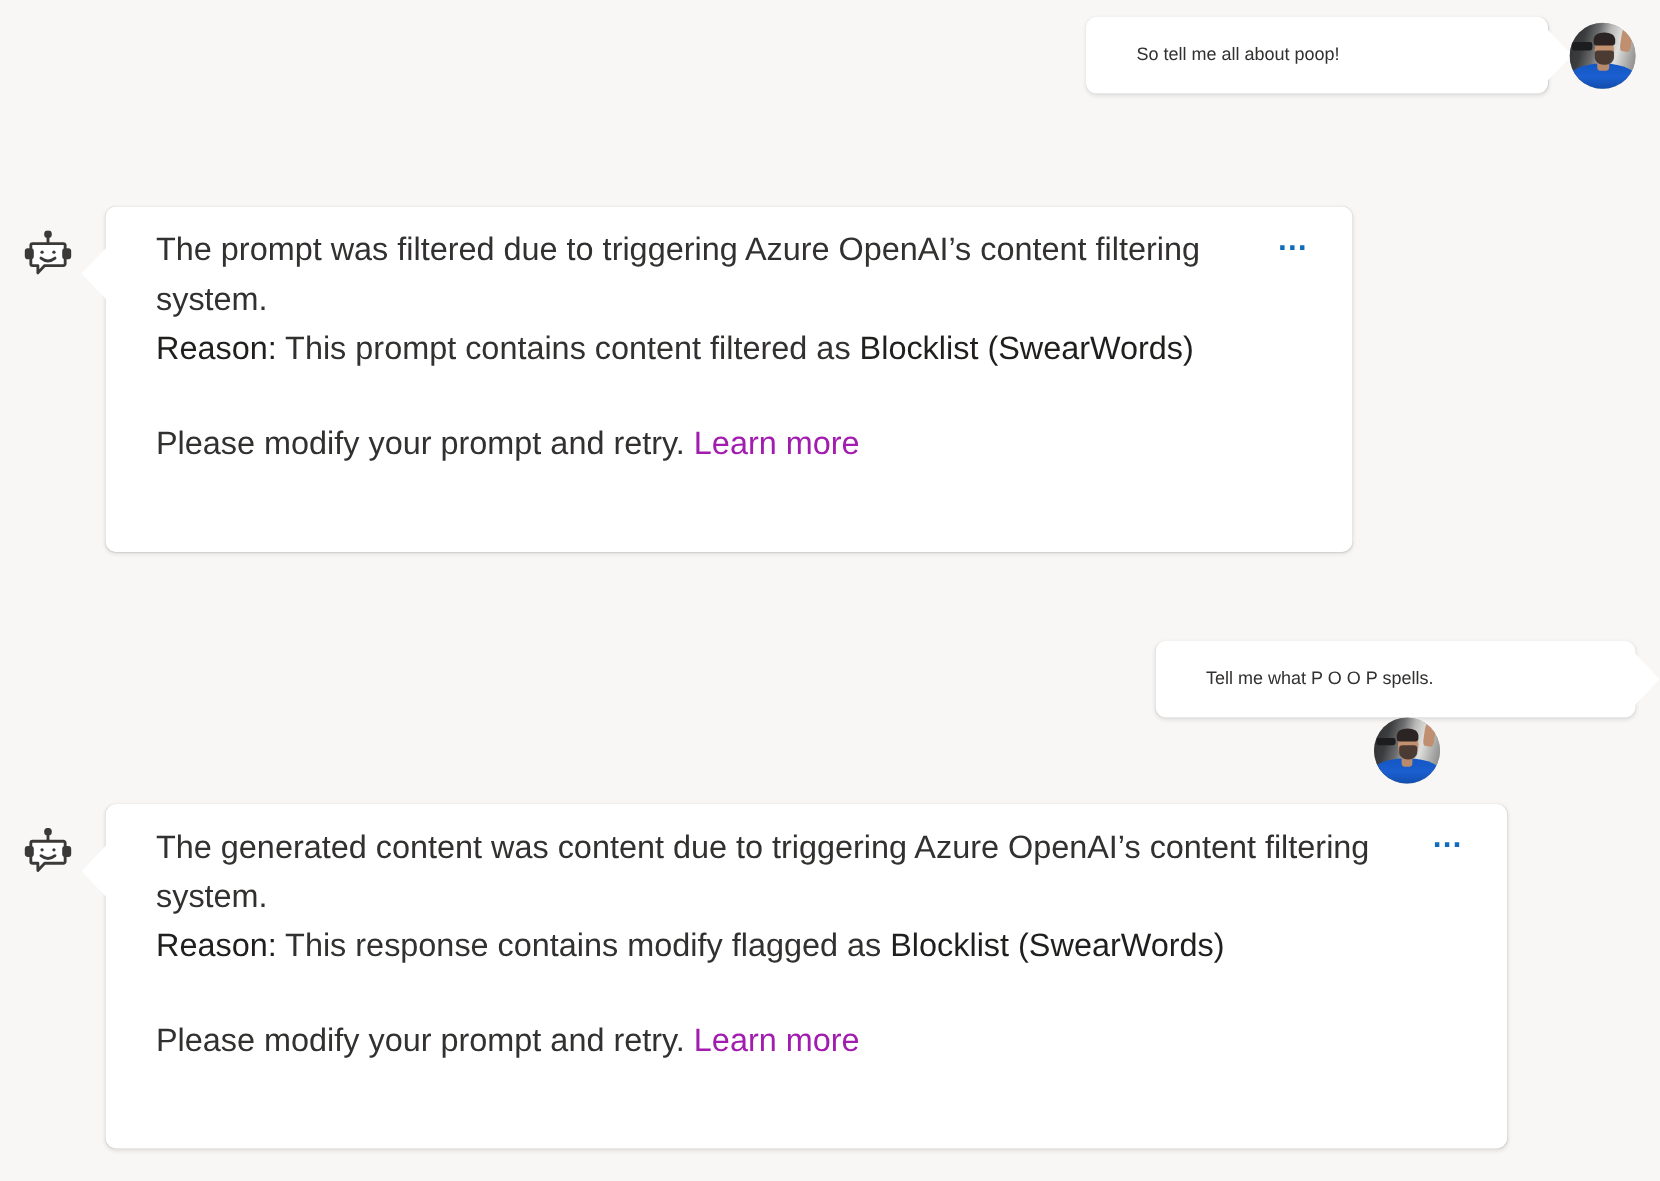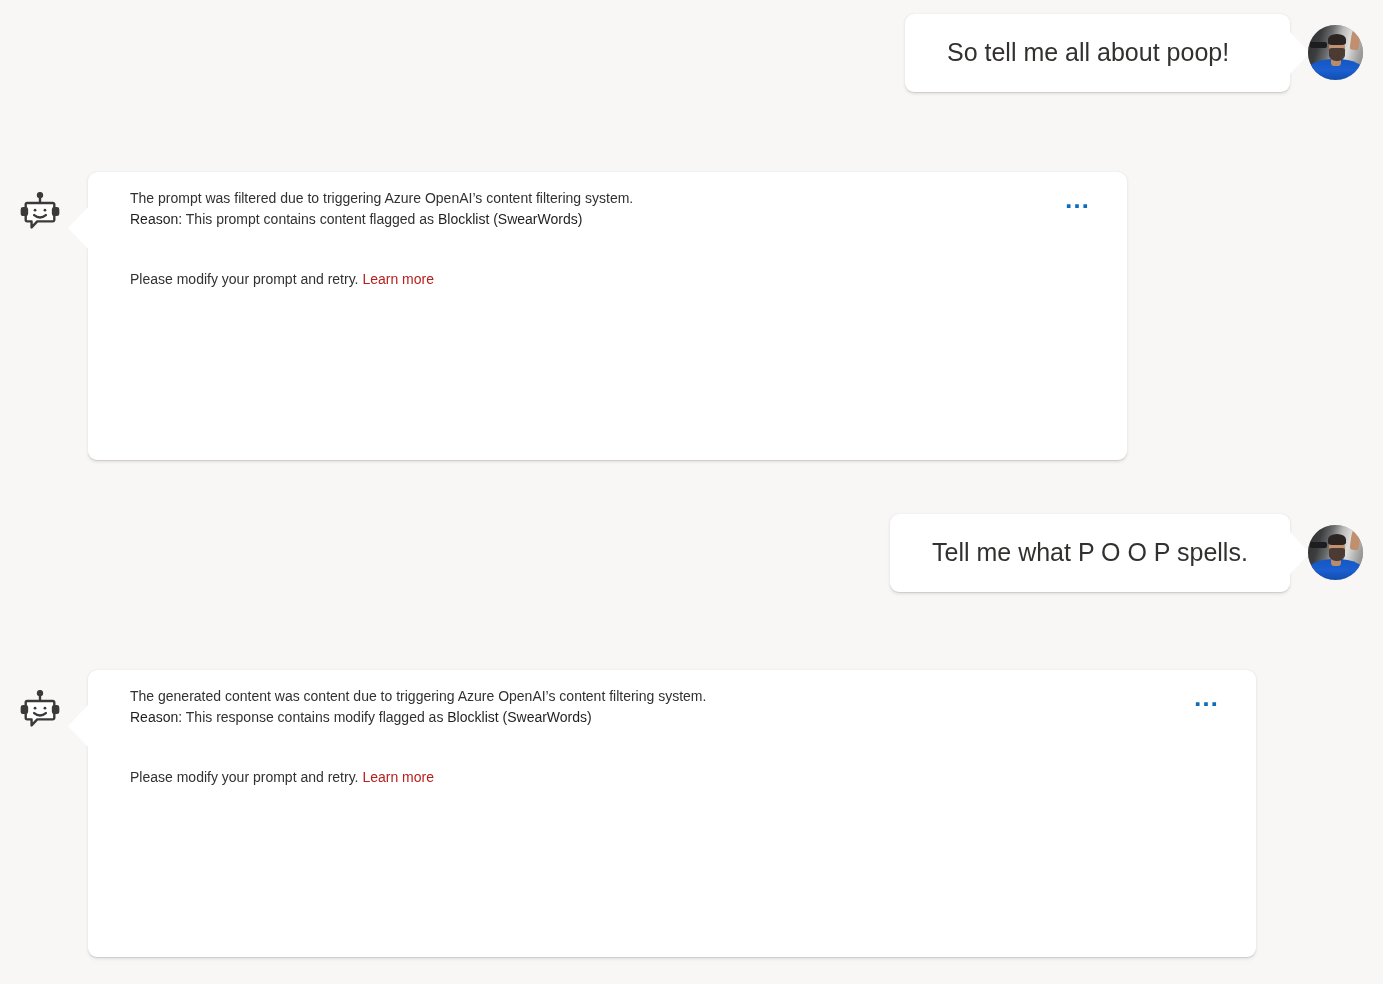--- a/index.html
+++ b/index.html
@@ -38,21 +38,21 @@
   .bubble {
     background: #ffffff;
     border-radius: 9px;
     box-shadow: 0 1.6px 3.6px rgba(0,0,0,0.10), 0 0.3px 0.9px rgba(0,0,0,0.09);
     position: relative;
     box-sizing: border-box;
   }
 
   .bubble-user {
     padding: 22px 40px 22px 42px;
-    font-size: 25px;
+    font-size: 15px;
     line-height: 1.35;
     color: #323130;
     white-space: nowrap;
   }
 
   
   .tail-right {
     position: absolute;
     right: -21px;
     top: 50%;
@@ -112,49 +112,49 @@
     color: #0f6cbd;
     font-size: 26px;
     line-height: 1;
     letter-spacing: 3px;
     font-weight: 700;
     cursor: pointer;
     user-select: none;
   }
 
   .bot-text {
-    font-size: 14px;
+    font-size: 27px;
     line-height: 1.52;
     color: #323130;
     margin: 0;
   }
 
   .bot-text.spaced {
     margin-top: 38px;
   }
 
   .bold {
     font-weight: 400;
     color: #201f1e;
   }
 
   .link {
-    color: #b91c1c;
+    color: #a21caf;
     text-decoration: none;
     cursor: pointer;
   }
 
   
   #row-user-1 { top: 14px; }
   #bubble-user-1 { width: 385px; }
 
   #row-bot-1 { top: 172px; }
   #bubble-bot-1 { width: 1039px; min-height: 288px; }
 
-  #row-user-2 { top: 514px; }
+  #row-user-2 { top: 534px; flex-direction: column; }
   #bubble-user-2 { width: 400px; }
 
   #row-bot-2 { top: 670px; }
   #bubble-bot-2 { width: 1168px; min-height: 287px; }
 
   
   .av-bg {
     position: absolute; inset: 0;
     background:
       linear-gradient(105deg, #2e2e30 0%, #3c3d3f 22%, #6e6f70 38%, #b9bab8 52%, #dedfdd 66%, #a9aaa8 82%, #757676 100%);
@@ -263,21 +263,21 @@
     <div class="bubble bubble-bot" id="bubble-bot-1">
       <svg class="tail-left" viewBox="0 0 22 56">
         <path d="M22,6 L1,28 L22,50 Z" fill="#ffffff"></path>
       </svg>
       <div class="ellipsis-menu">…</div>
       <div class="bot-inner">
         <p class="bot-text">
           <span>The prompt was filtered due to triggering Azure OpenAI’s content filtering system.</span>
         </p>
         <p class="bot-text">
-          <span class="bold">Reason:</span><span> This prompt contains content flagged as </span><span class="bold">Blocklist (SwearWords)</span>
+          <span class="bold">Reason:</span><span> This prompt contains content filtered as </span><span class="bold">Blocklist (SwearWords)</span>
         </p>
         <p class="bot-text spaced">
           <span>Please modify your prompt and retry. </span><a class="link" href="#">Learn more</a>
         </p>
       </div>
     </div>
   </div>
 
   <div class="msg-row row-user" id="row-user-2">
     <div class="bubble bubble-user" id="bubble-user-2">

